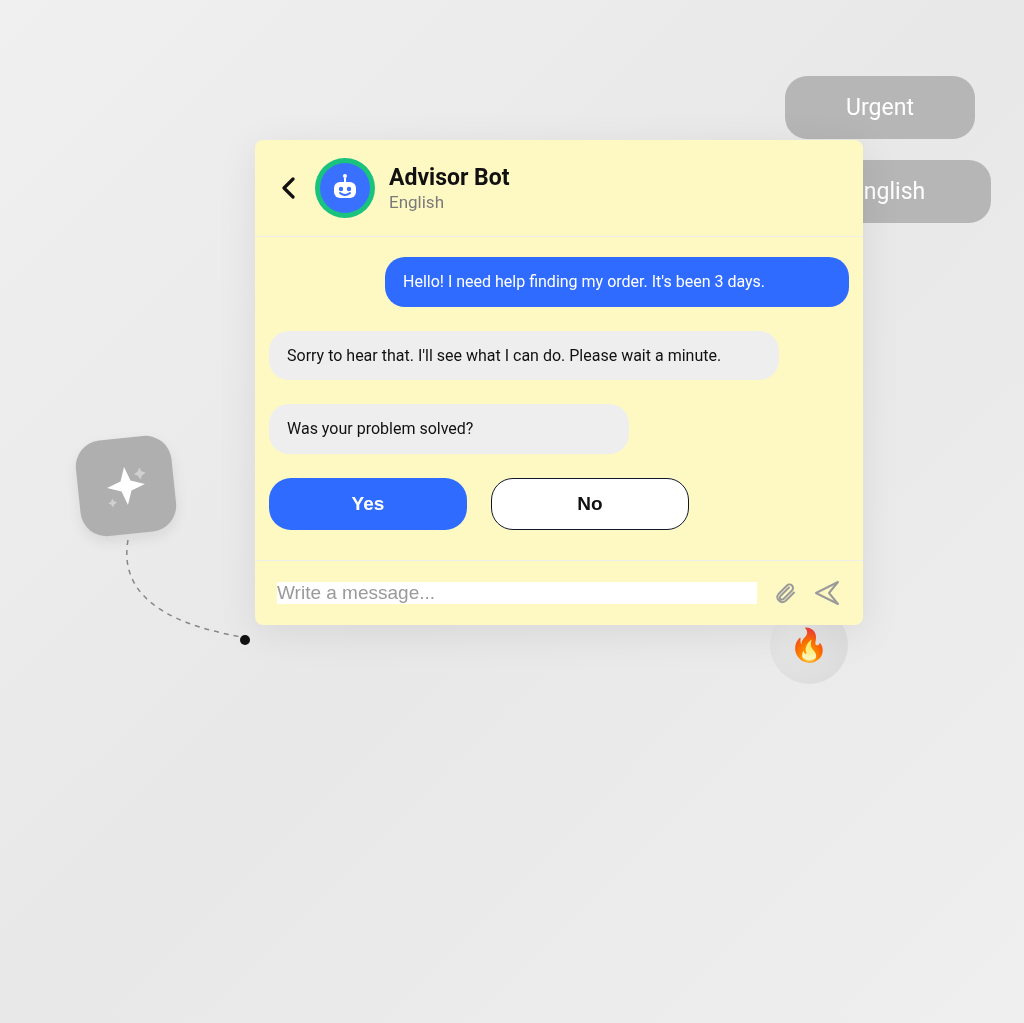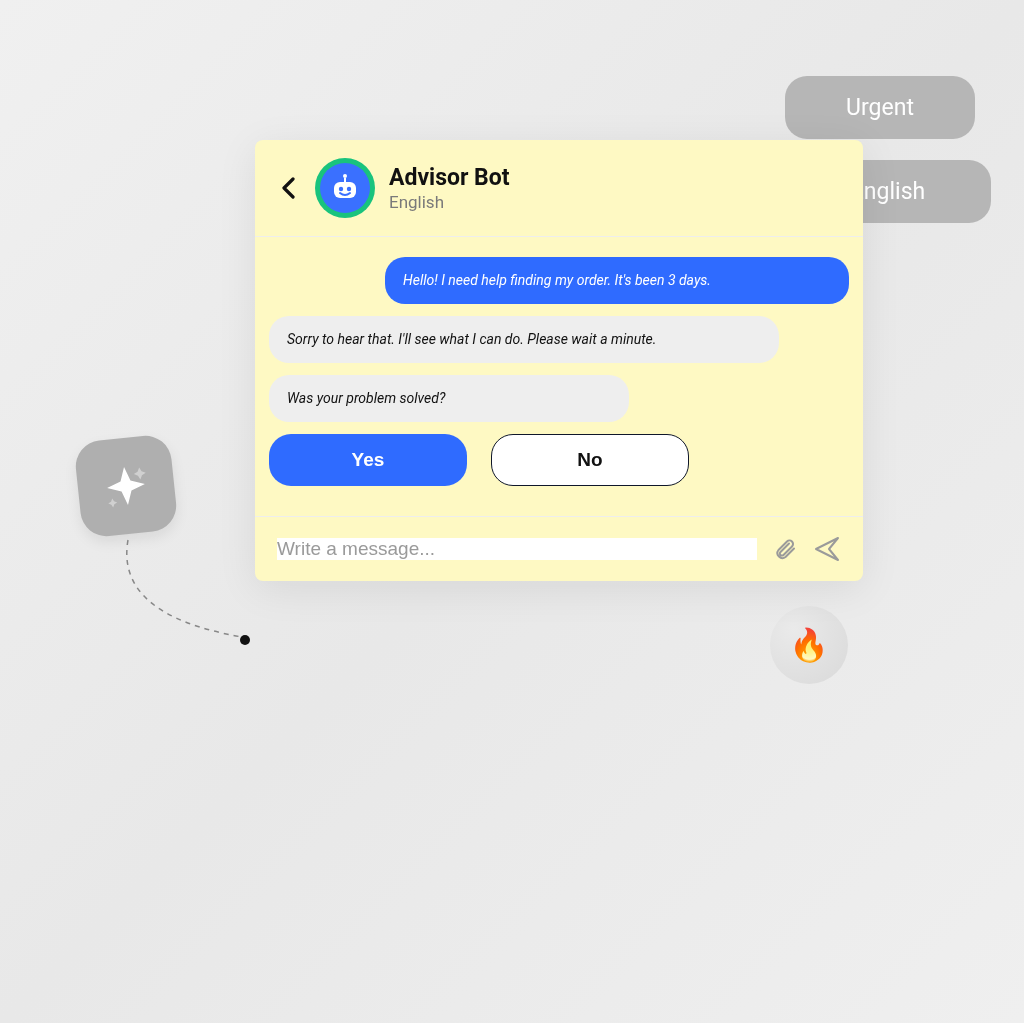--- a/index.html
+++ b/index.html
@@ -84,25 +84,24 @@
       color: #7a7a7a;
     }
 
     .chat-body {
       padding: 20px 14px 30px 14px;
     }
 
     .msg {
       border-radius: 20px;
       padding: 14px 18px;
-      font-size: 14px;
+      font-size: 16px;
       line-height: 1.35;
-      margin-bottom: 12px;
+      margin-bottom: 24px;
       max-width: 88%;
-      font-style: italic;
     }
 
     .msg-user {
       background: #2F6BFF;
       color: #ffffff;
       margin-left: auto;
       margin-right: 0;
       max-width: 80%;
     }
 

